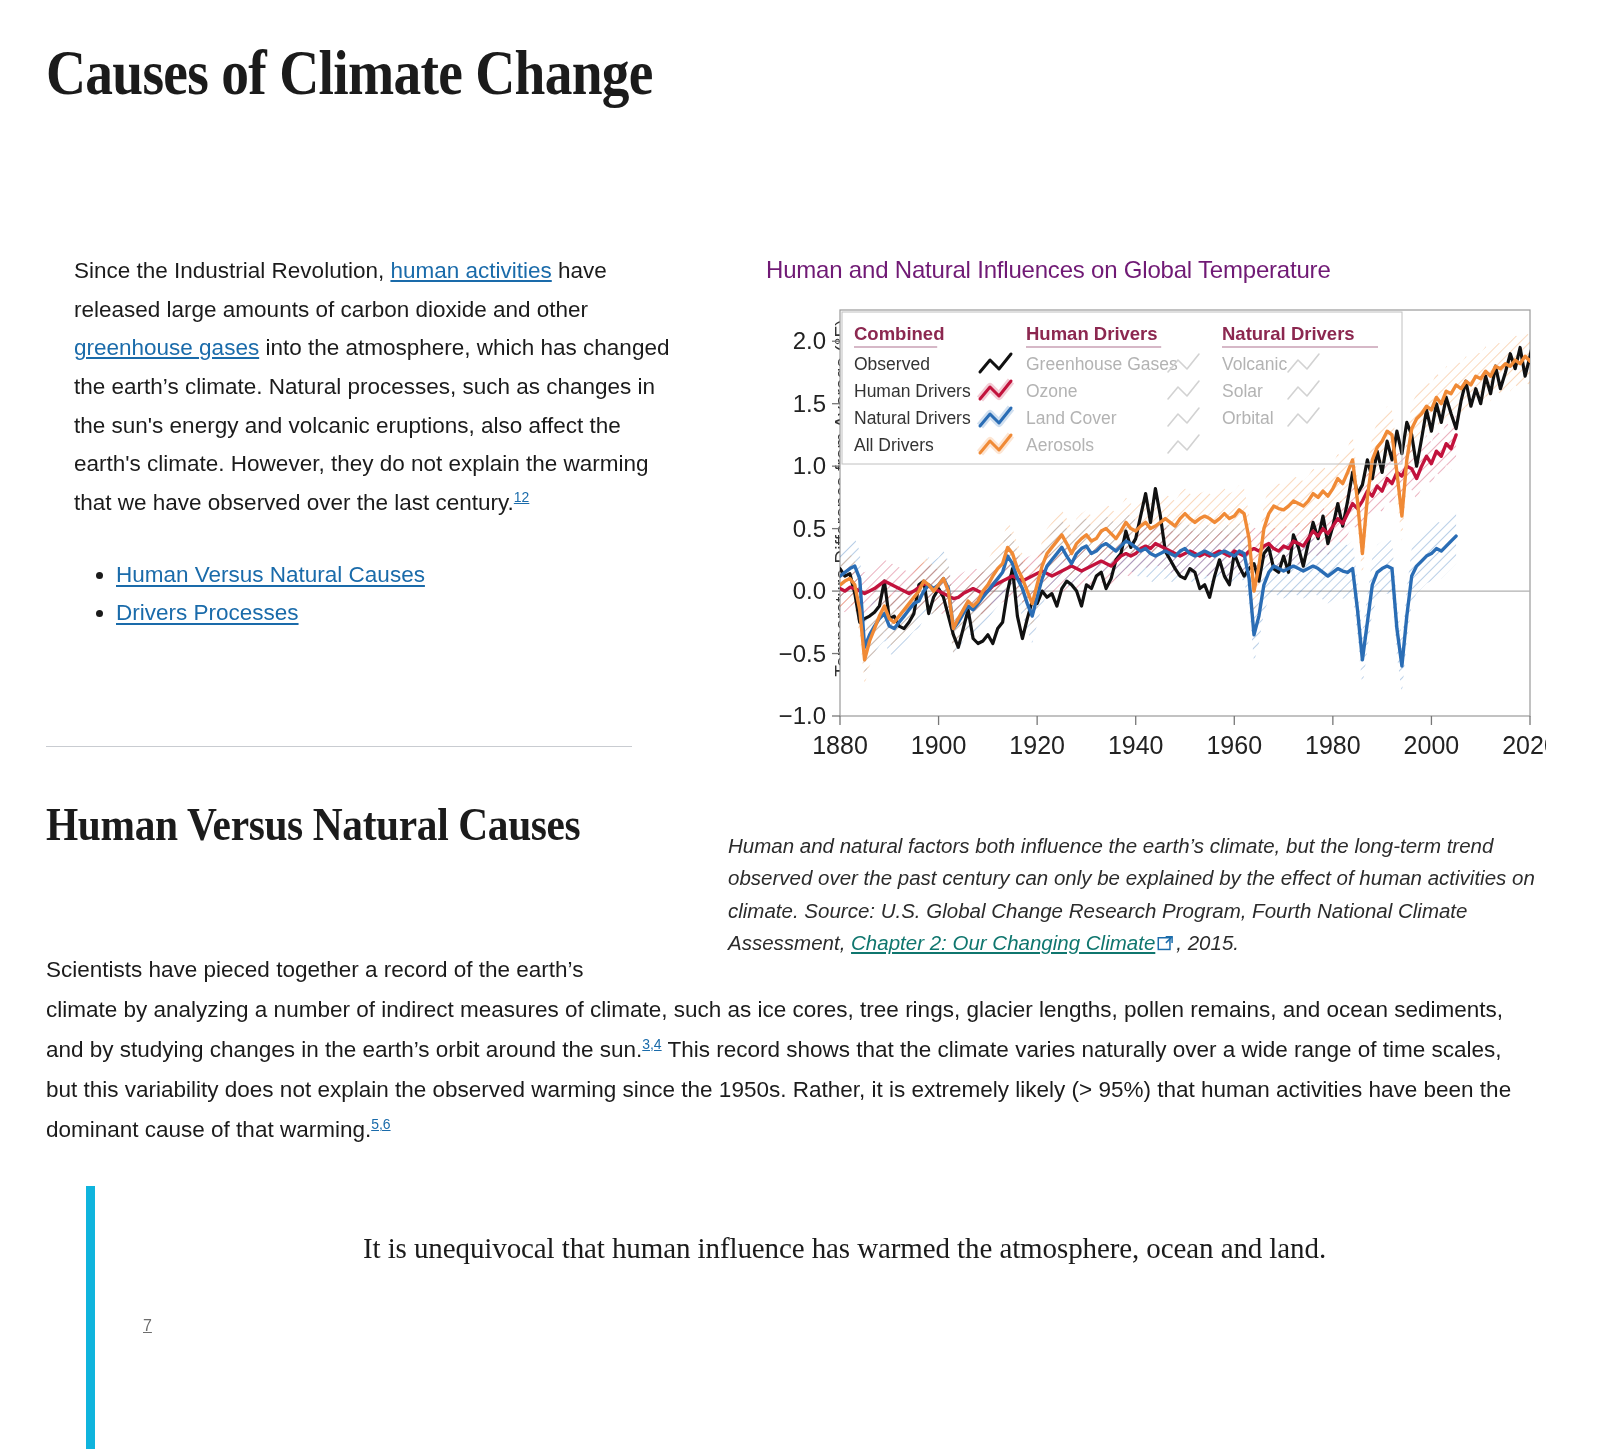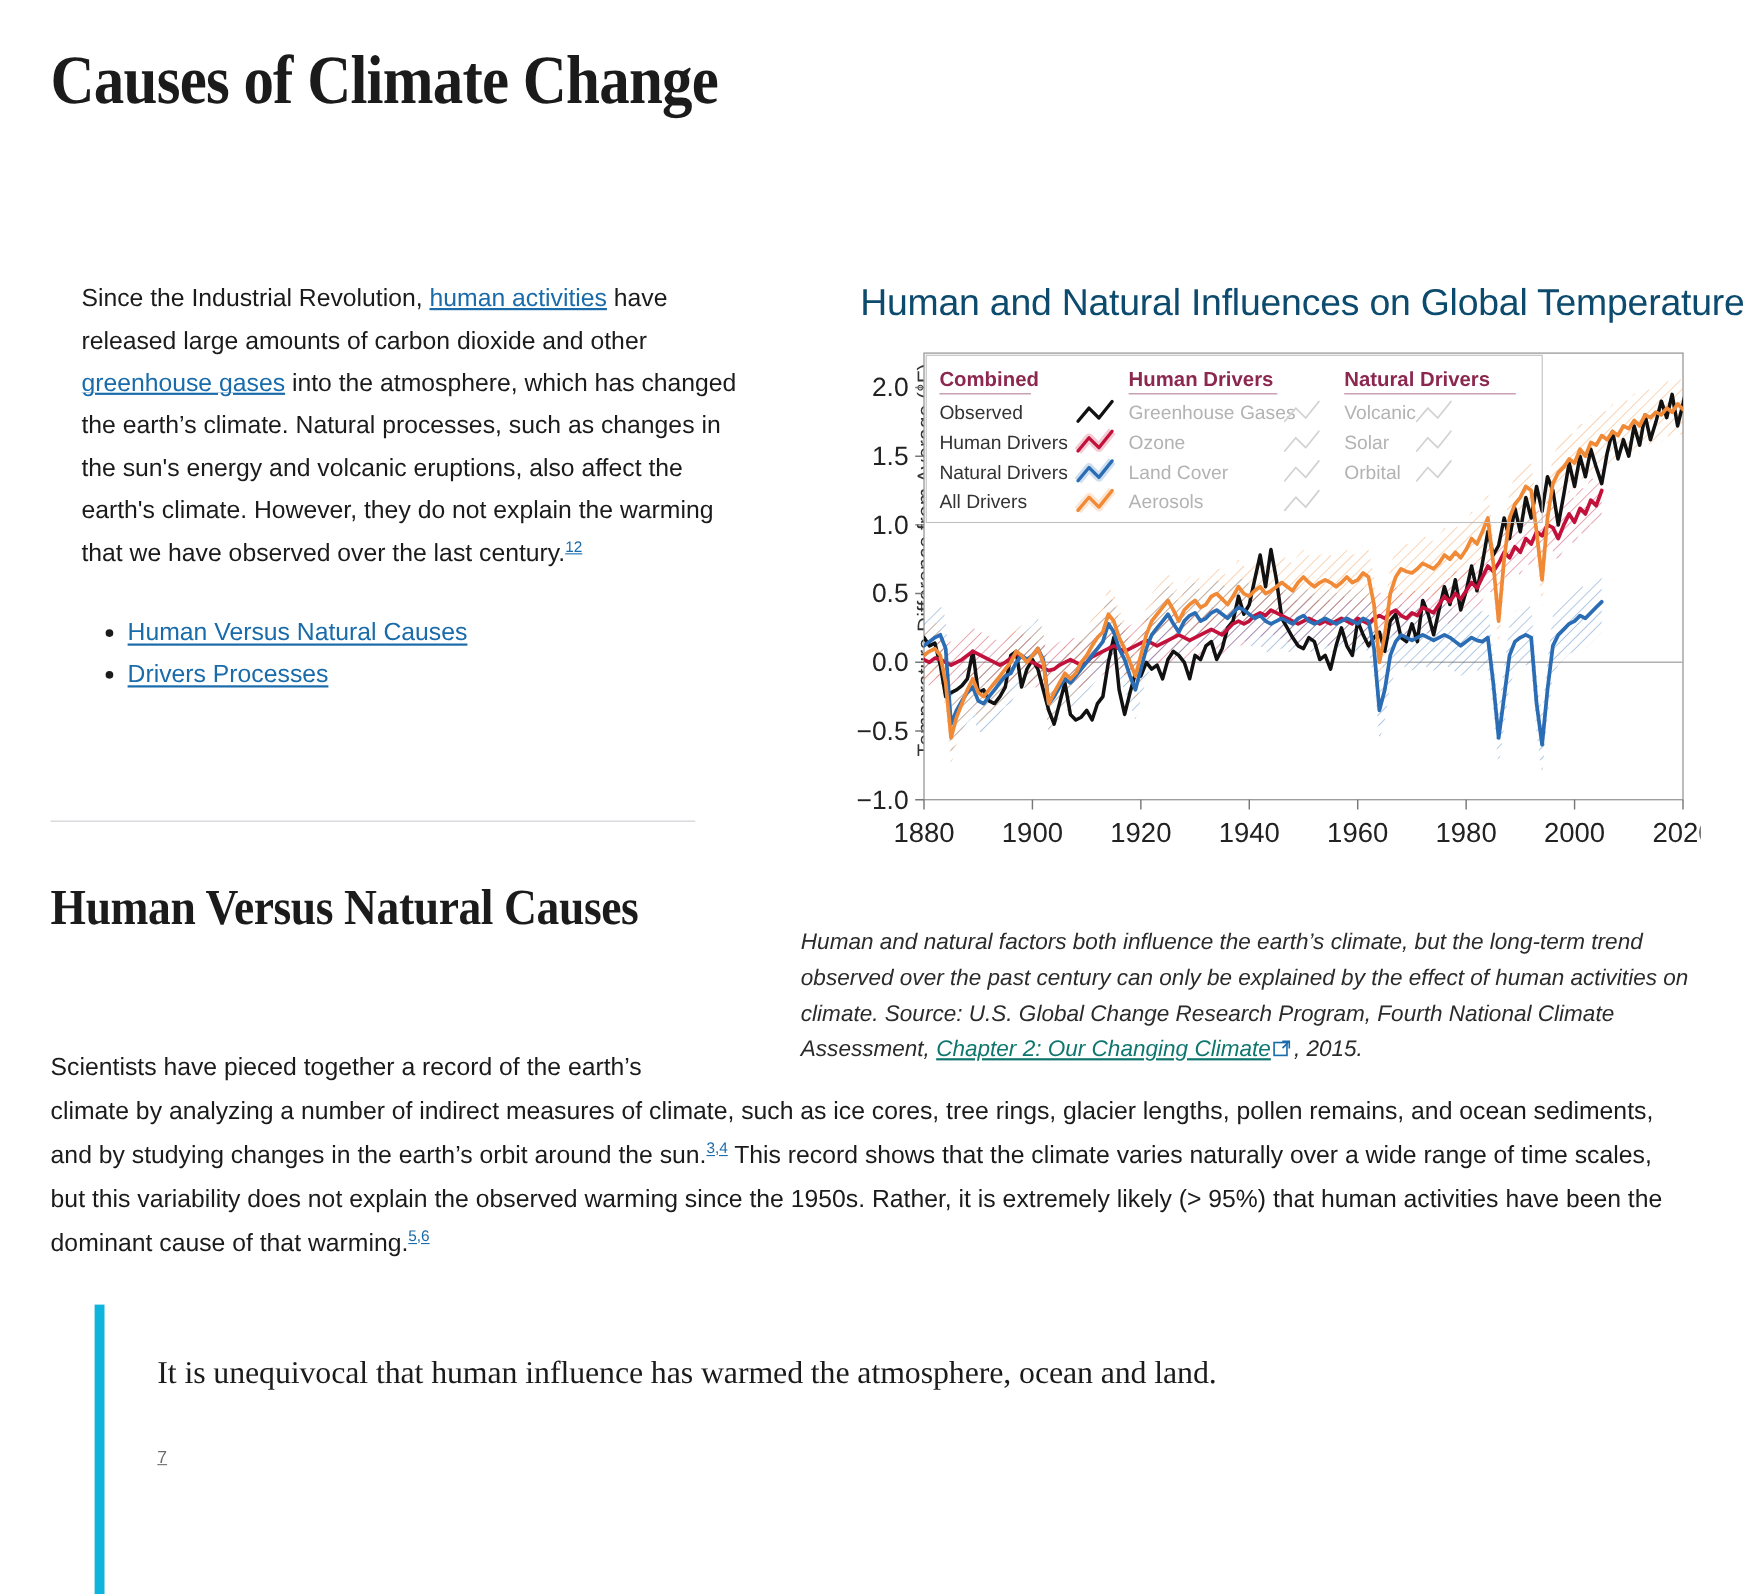--- a/index.html
+++ b/index.html
@@ -48,24 +48,24 @@
   }
 
   
   .figure {
     position: absolute;
     left: 688px;
     top: 200px;
     width: 818px;
   }
   .figure-title {
-    font-size: 34px;
-    color: #0c4a6e;
+    font-size: 24px;
+    color: #701a75;
     letter-spacing: -0.2px;
-    margin: 0 0 18px 54px;
+    margin: 0 0 18px 38px;
     white-space: nowrap;
   }
   .chart-wrap {
     position: relative;
     width: 818px;
     height: 500px;
   }
   .ylabel {
     position: absolute;
     left: -86px;
@@ -196,20 +196,21 @@
     box-sizing: border-box;
     min-height: 290px;
   }
   .quote-text {
     font-family: "Liberation Serif", serif;
     font-size: 29px;
     line-height: 1.4;
     color: #1b1b1b;
     margin: 16px 0 0 0;
     letter-spacing: -0.1px;
+    text-align: center;
   }
   .quote-attrib {
     margin: 52px 0 0 0;
     font-size: 20.5px;
     color: #5b5b5b;
   }
   .quote-ref {
     margin: 48px 0 0 0;
     font-size: 16px;
     color: #6d6d6d;

